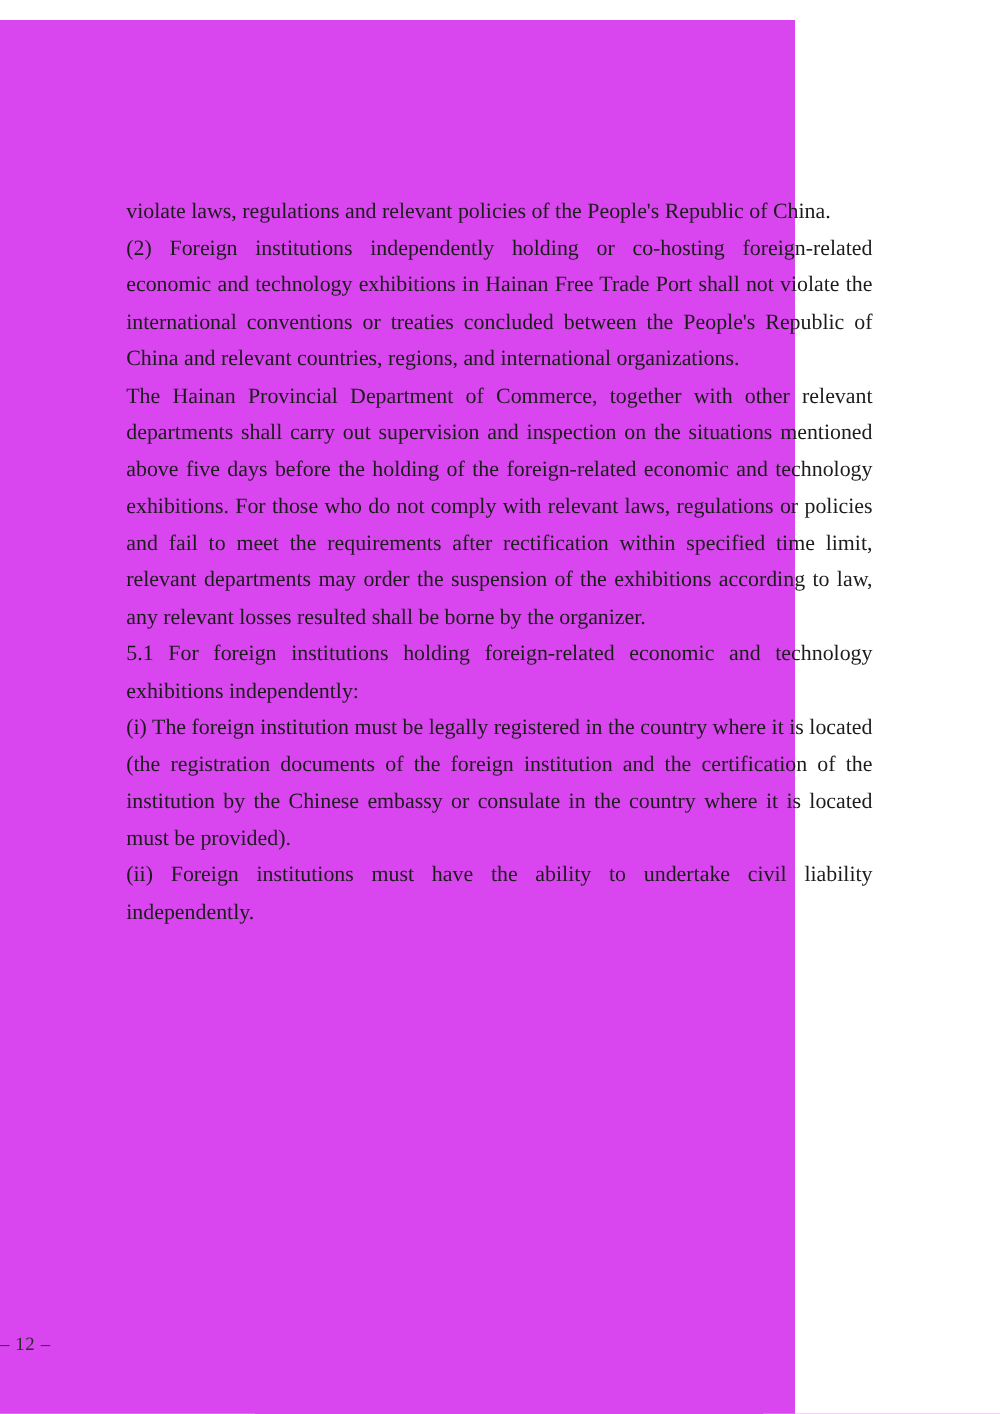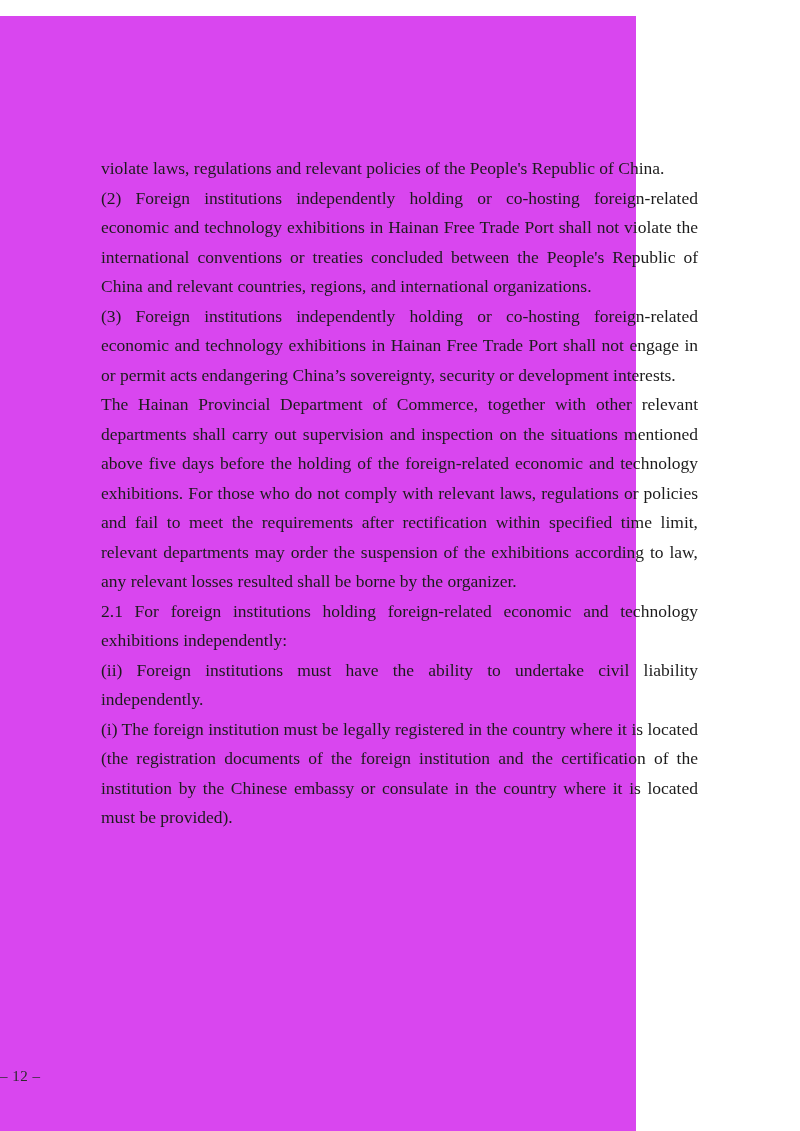--- a/index.html
+++ b/index.html
@@ -53,20 +53,19 @@
     letter-spacing: 0.5px;
   }
 </style>
 </head>
 <body>
 
 <div class="page">
   <div class="doc-content">
     <p>violate laws, regulations and relevant policies of the People's Republic of China.</p>
     <p>(2) Foreign institutions independently holding or co-hosting foreign-related economic and technology exhibitions in Hainan Free Trade Port shall not violate the international conventions or treaties concluded between the People's Republic of China and relevant countries, regions, and international organizations.</p>
-    <p>(3) Foreign institutions independently holding or co-hosting foreign-related economic and technology exhibitions in Hainan Free Trade Port shall not engage in or permit acts endangering China’s sovereignty, security or development interests.</p>
     <p>The Hainan Provincial Department of Commerce, together with other relevant departments shall carry out supervision and inspection on the situations mentioned above five days before the holding of the foreign-related economic and technology exhibitions. For those who do not comply with relevant laws, regulations or policies and fail to meet the requirements after rectification within specified time limit, relevant departments may order the suspension of the exhibitions according to law, any relevant losses resulted shall be borne by the organizer.</p>
-    <p>2.1 For foreign institutions holding foreign-related economic and technology exhibitions independently:</p>
+    <p>5.1 For foreign institutions holding foreign-related economic and technology exhibitions independently:</p>
+    <p>(i) The foreign institution must be legally registered in the country where it is located (the registration documents of the foreign institution and the certification of the institution by the Chinese embassy or consulate in the country where it is located must be provided).</p>
     <p>(ii) Foreign institutions must have the ability to undertake civil liability independently.</p>
-    <p>(i) The foreign institution must be legally registered in the country where it is located (the registration documents of the foreign institution and the certification of the institution by the Chinese embassy or consulate in the country where it is located must be provided).</p>
   </div>
   <div class="footer">– 12 –</div>
 </div>
 
 </body></html>

